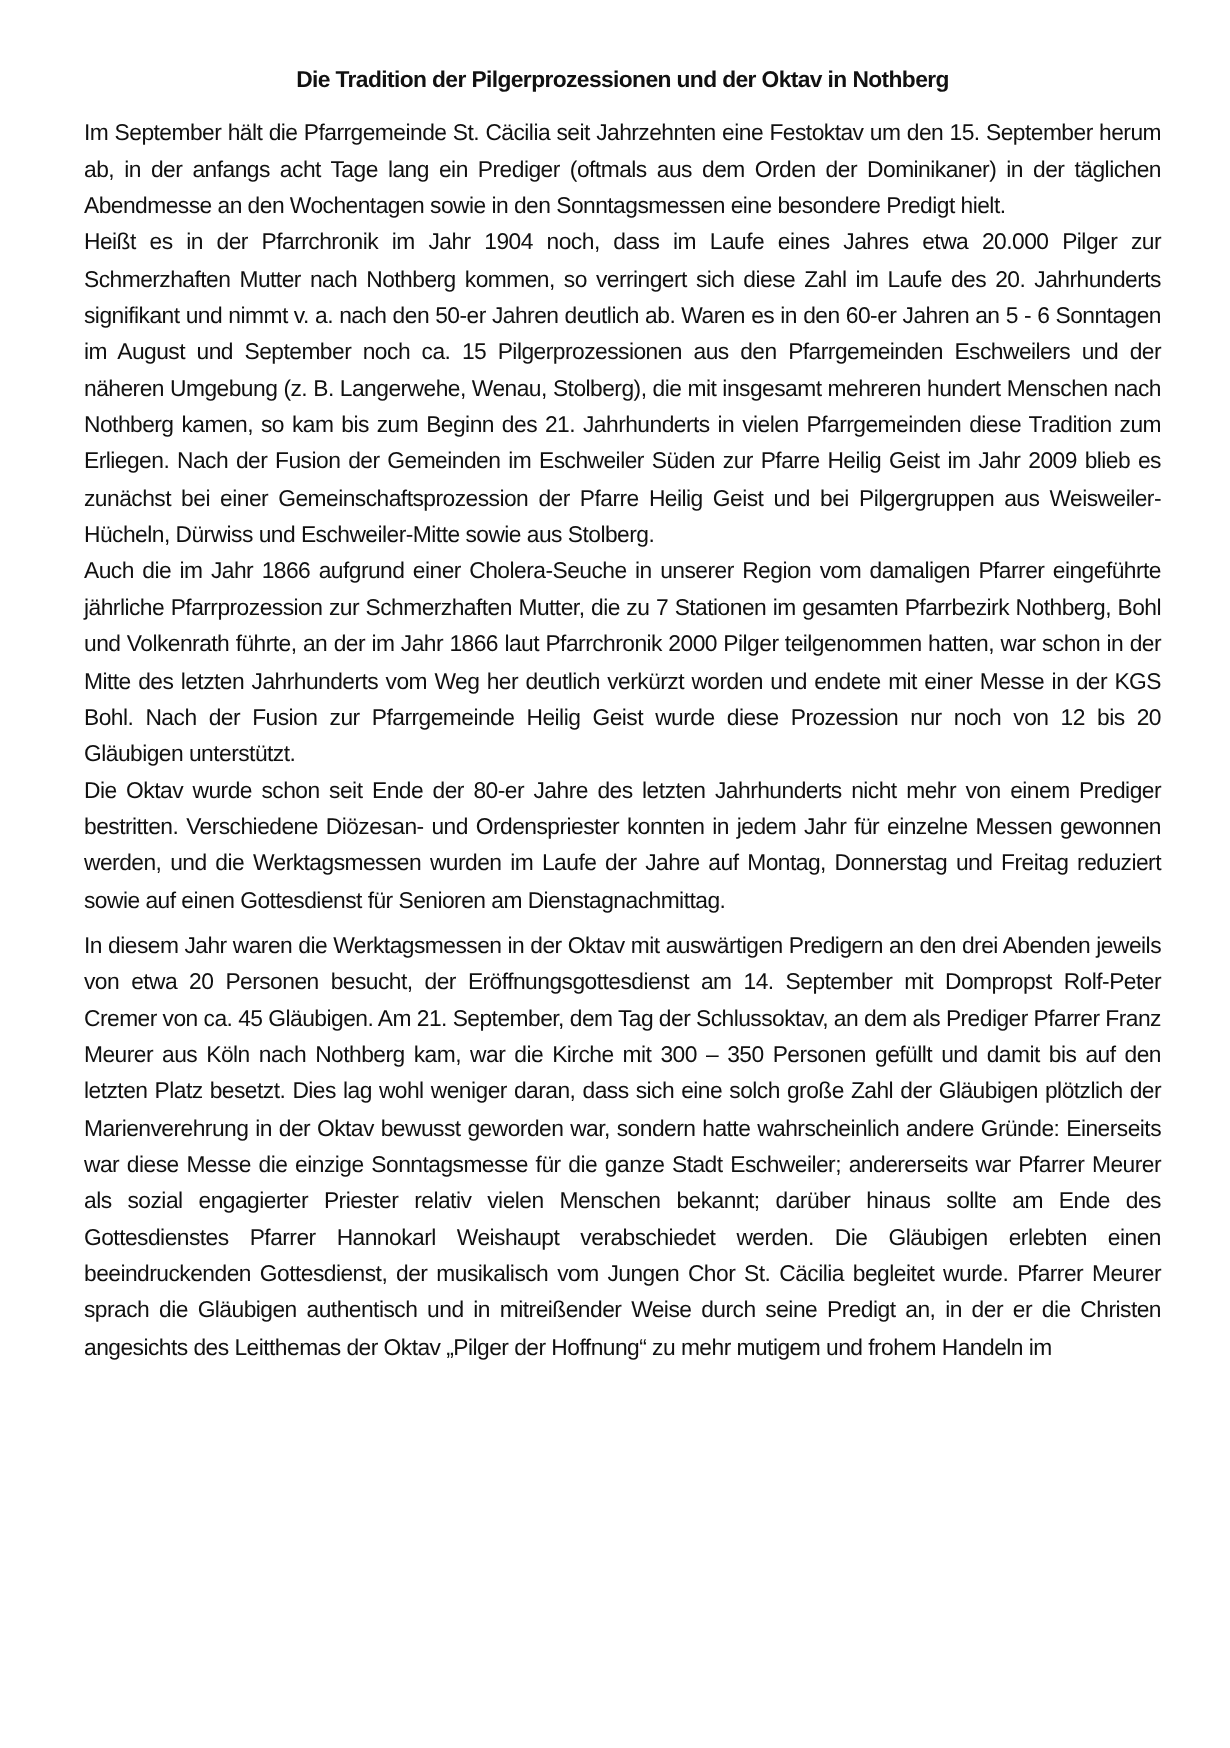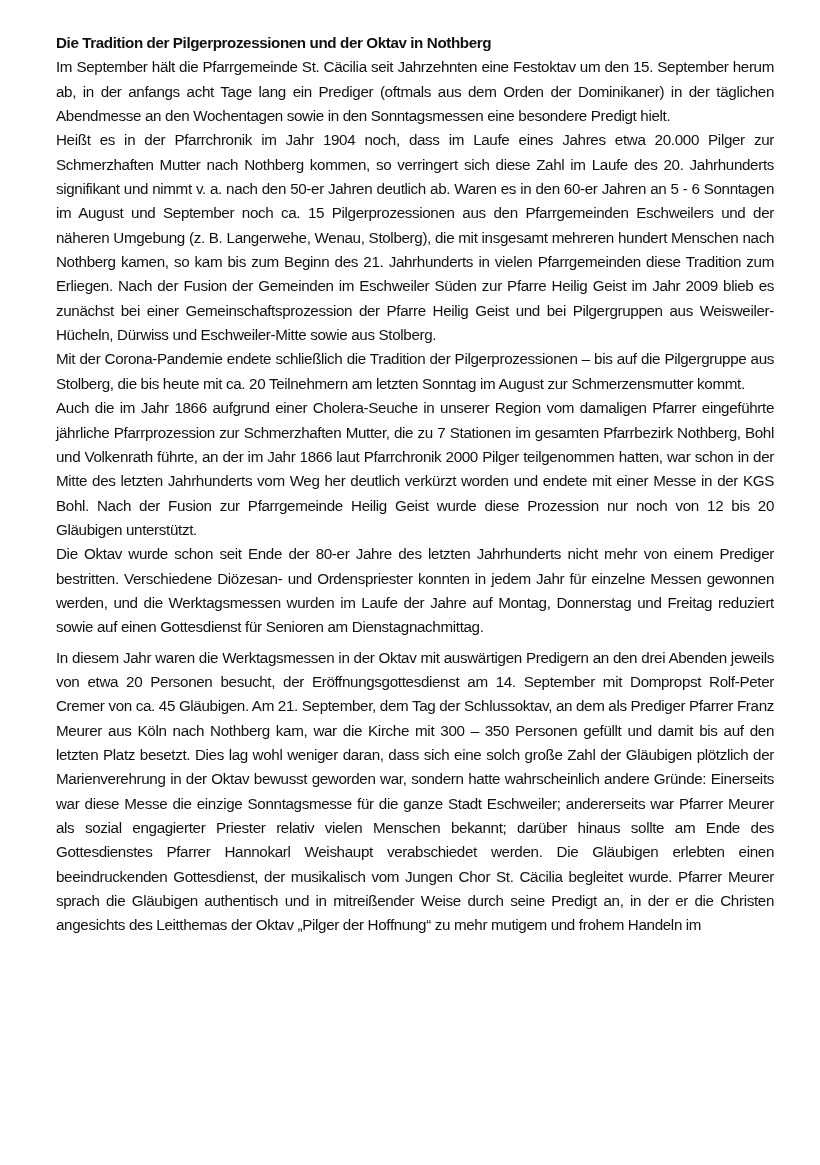--- a/index.html
+++ b/index.html
@@ -19,41 +19,41 @@
       top: 31px;
       width: 718px;
       font-family: "Liberation Sans", sans-serif;
       font-size: 15.2px;
       line-height: 24.35px;
       color: #111111;
       letter-spacing: -0.35px;
     }
     .heading {
       font-weight: bold;
-      margin: 0;
+      margin: 11px;
       letter-spacing: -0.4px;
+      text-align: center;
     }
     .para {
       margin: 0;
       text-align: justify;
       text-align-last: left;
     }
     .section-gap {
       height: 6px;
     }
   </style>
 </head>
 <body>
 
 <div class="page">
   <div>
     <p class="heading">Die Tradition der Pilgerprozessionen und der Oktav in Nothberg</p>
     <p class="para">Im September hält die Pfarrgemeinde St. Cäcilia seit Jahrzehnten eine Festoktav um den 15. September herum ab, in der anfangs acht Tage lang ein Prediger (oftmals aus dem  Orden der Dominikaner) in der täglichen Abendmesse an den Wochentagen sowie in  den Sonntagsmessen eine besondere Predigt hielt.</p>
     <p class="para">Heißt es in der Pfarrchronik im Jahr 1904 noch, dass im Laufe eines Jahres etwa 20.000  Pilger zur Schmerzhaften Mutter nach Nothberg kommen, so verringert sich diese Zahl  im Laufe des 20. Jahrhunderts signifikant und nimmt v. a. nach den 50-er Jahren deutlich  ab. Waren es in den 60-er Jahren an 5 - 6 Sonntagen im August und September noch ca.  15 Pilgerprozessionen aus den Pfarrgemeinden Eschweilers und der näheren Umgebung  (z. B. Langerwehe, Wenau, Stolberg), die mit insgesamt mehreren hundert Menschen  nach Nothberg kamen, so kam bis zum Beginn des 21. Jahrhunderts in vielen  Pfarrgemeinden diese Tradition zum Erliegen. Nach der Fusion der Gemeinden im  Eschweiler Süden zur Pfarre Heilig Geist im Jahr 2009 blieb es zunächst bei einer Gemeinschaftsprozession der Pfarre Heilig Geist und bei Pilgergruppen aus Weisweiler-Hücheln, Dürwiss und Eschweiler-Mitte sowie aus Stolberg.</p>
-    <p class="para">Mit der Corona-Pandemie endete schließlich die Tradition der Pilgerprozessionen – bis  auf die Pilgergruppe aus Stolberg, die bis heute mit ca. 20 Teilnehmern am letzten  Sonntag im August zur Schmerzensmutter kommt.</p>
     <p class="para">Auch die im Jahr 1866 aufgrund einer Cholera-Seuche in unserer Region vom damaligen  Pfarrer eingeführte jährliche Pfarrprozession zur Schmerzhaften Mutter, die zu 7  Stationen im gesamten Pfarrbezirk Nothberg, Bohl und Volkenrath führte, an der im Jahr  1866 laut Pfarrchronik 2000 Pilger teilgenommen hatten, war schon in der Mitte des  letzten Jahrhunderts vom Weg her deutlich verkürzt worden und endete mit einer Messe  in der KGS Bohl. Nach der Fusion zur Pfarrgemeinde Heilig Geist wurde diese Prozession  nur noch von 12 bis 20 Gläubigen unterstützt.</p>
     <p class="para">Die Oktav wurde schon seit Ende der 80-er Jahre des letzten Jahrhunderts nicht mehr  von einem Prediger bestritten. Verschiedene Diözesan- und Ordenspriester konnten in  jedem Jahr für einzelne Messen gewonnen werden, und die Werktagsmessen wurden im  Laufe der Jahre auf Montag, Donnerstag und Freitag reduziert sowie auf einen  Gottesdienst für Senioren am Dienstagnachmittag.</p>
   </div>
   <div class="section-gap"></div>
   <div>
     <p class="para">In diesem Jahr waren die Werktagsmessen in der Oktav mit auswärtigen Predigern an  den drei Abenden jeweils von etwa 20 Personen besucht, der Eröffnungsgottesdienst am 14. September mit Dompropst Rolf-Peter Cremer von ca. 45 Gläubigen. Am 21.  September, dem Tag der Schlussoktav, an dem als Prediger Pfarrer Franz Meurer aus  Köln nach Nothberg kam, war die Kirche mit 300 – 350 Personen gefüllt und damit bis auf  den letzten Platz besetzt. Dies lag wohl weniger daran, dass sich eine solch große Zahl  der Gläubigen plötzlich der Marienverehrung in der Oktav bewusst geworden war,  sondern hatte wahrscheinlich andere Gründe: Einerseits war diese Messe die einzige Sonntagsmesse für die ganze Stadt Eschweiler; andererseits war Pfarrer Meurer als  sozial engagierter Priester relativ vielen Menschen bekannt; darüber hinaus sollte am Ende des Gottesdienstes Pfarrer Hannokarl Weishaupt verabschiedet werden. Die Gläubigen erlebten einen beeindruckenden Gottesdienst, der musikalisch vom Jungen Chor St. Cäcilia begleitet wurde. Pfarrer Meurer sprach die Gläubigen authentisch und in mitreißender Weise durch seine Predigt an, in der er die Christen angesichts des Leitthemas der Oktav „Pilger der Hoffnung“ zu mehr mutigem und frohem Handeln im</p>
   </div>
 </div>
 
 </body></html>

